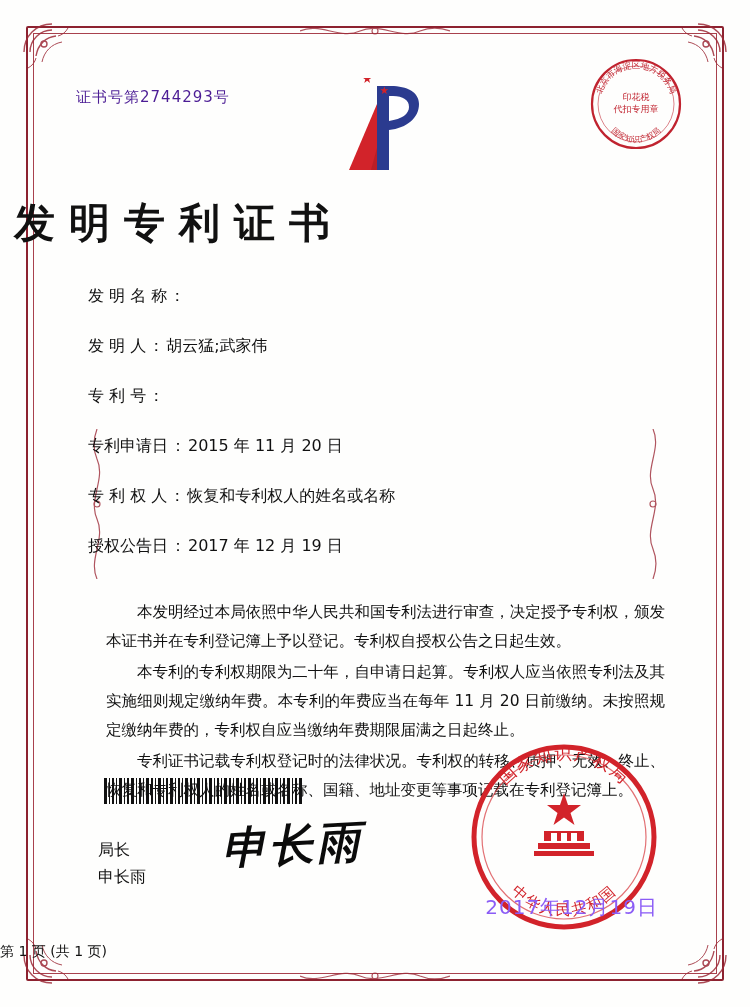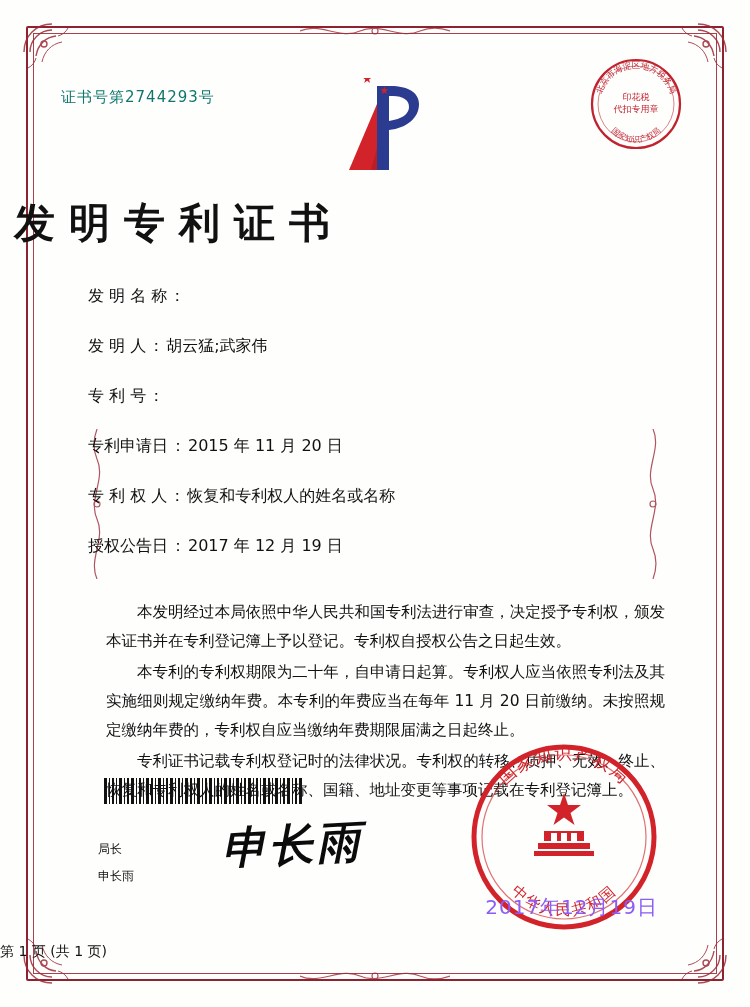--- a/index.html
+++ b/index.html
@@ -59,26 +59,26 @@
   }
   .edge-orn svg { display: block; }
   .edge-top   { left: 50%; top: 22px;  transform: translateX(-50%); }
   .edge-bot   { left: 50%; bottom: 22px; transform: translateX(-50%) scaleY(-1); }
   .edge-left  { left: 22px; top: 50%; transform: translateY(-50%) rotate(-90deg); }
   .edge-right { right: 22px; top: 50%; transform: translateY(-50%) rotate(90deg); }
 
   
   .cert-no {
     position: absolute;
-    left: 61px;
+    left: 76px;
     top: 88px;
     font-family: "DejaVu Sans", "Liberation Sans", sans-serif;
     font-size: 15px;
     letter-spacing: 1px;
-    color: #0f766e;
+    color: #4c1d95;
   }
 
   .logo {
     position: absolute;
     left: 50%;
     top: 78px;
     transform: translateX(-50%);
     width: 120px;
     height: 100px;
   }
@@ -157,21 +157,21 @@
     width: 200px;
     height: 26px;
   }
   .barcode svg { display:block; }
 
   
   .sig-block {
     position: absolute;
     left: 98px;
     top: 836px;
-    font-size: 12px;
+    font-size: 16px;
     line-height: 27px;
     color: #111;
   }
   .sig-hand {
     position: absolute;
     left: 222px;
     top: 816px;
     font-family: "DejaVu Serif", "Liberation Serif", serif;
     font-size: 44px;
     font-style: italic;

